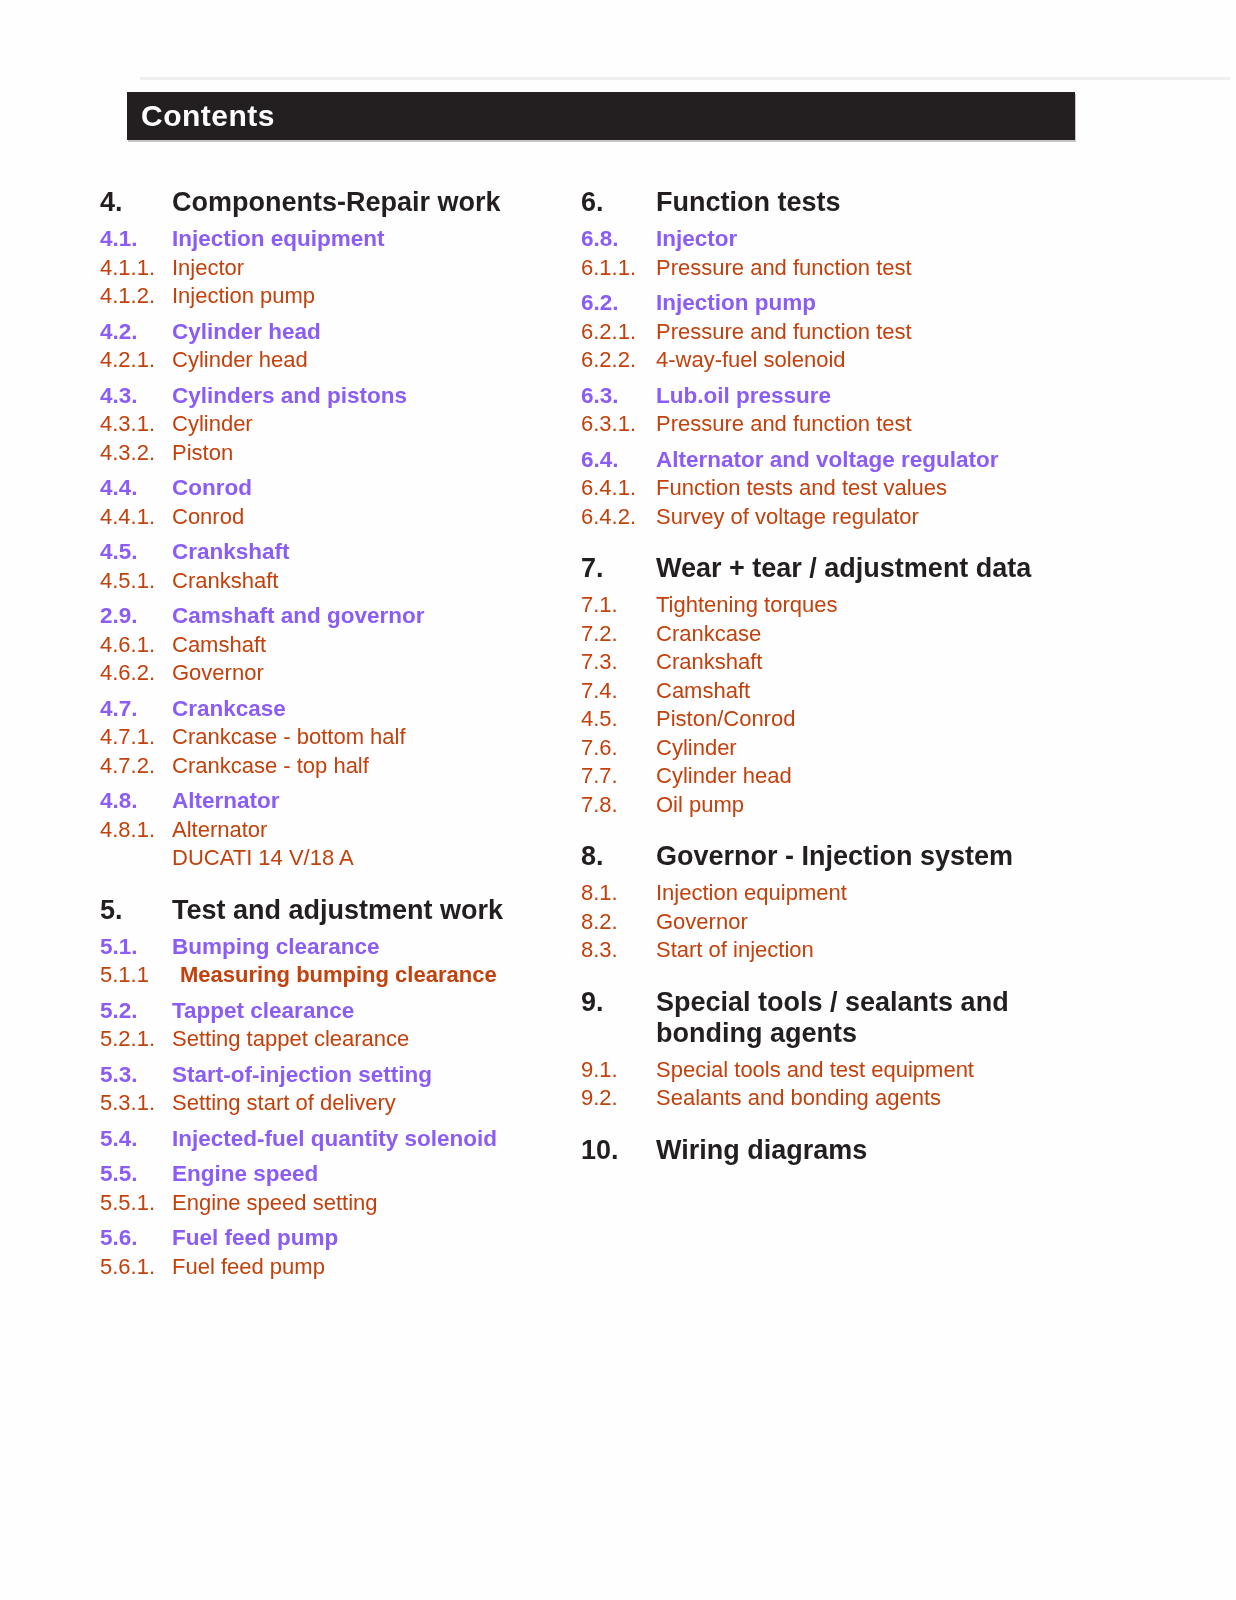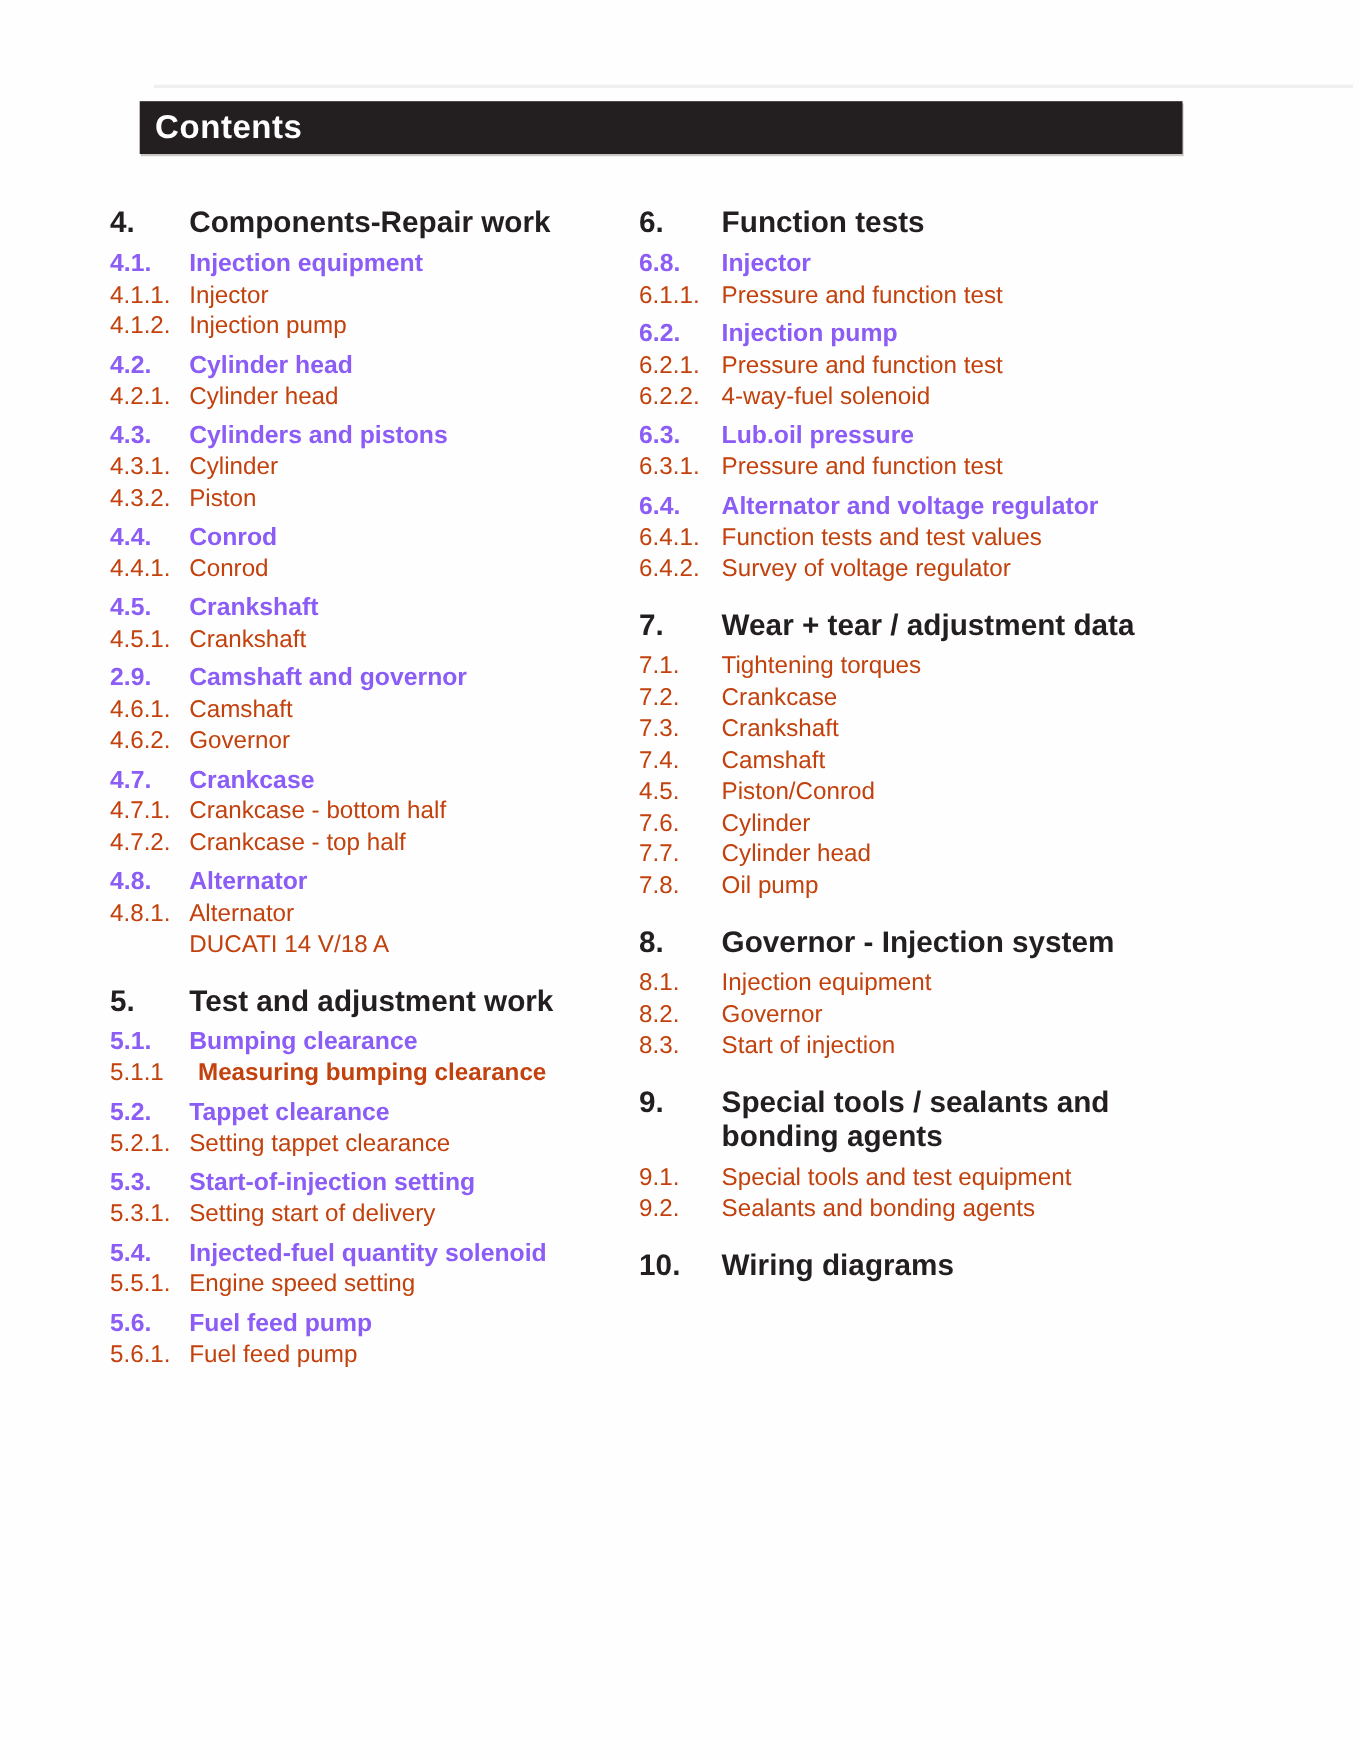--- a/index.html
+++ b/index.html
@@ -265,20 +265,26 @@
             <div class="lbl">
               <div>Setting start of delivery</div>
             </div>
           </div>
           <div class="entry bold">
             <span class="num">5.4.</span>
             <div class="lbl">
               <div>Injected-fuel quantity solenoid</div>
             </div>
           </div>
+          <div class="entry bold">
+            <span class="num">5.5.</span>
+            <div class="lbl">
+              <div>Engine speed</div>
+            </div>
+          </div>
           <div class="entry">
             <span class="num">5.5.1.</span>
             <div class="lbl">
               <div>Engine speed setting</div>
             </div>
           </div>
           <div class="entry bold">
             <span class="num">5.6.</span>
             <div class="lbl">
               <div>Fuel feed pump</div>

